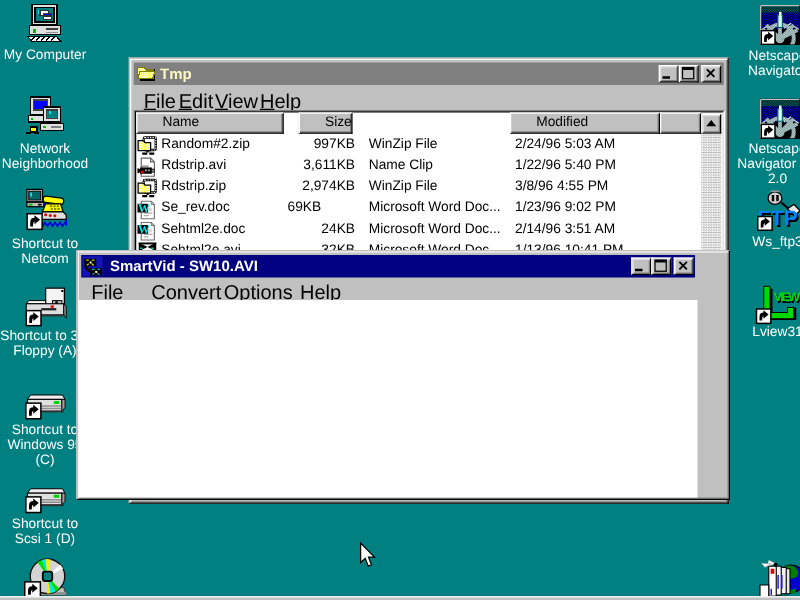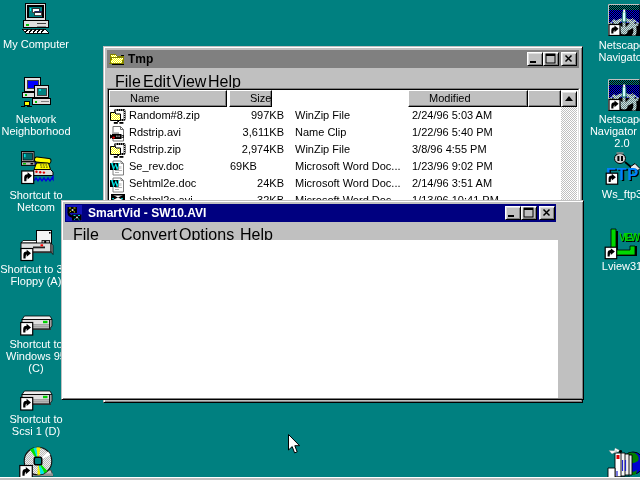--- a/index.html
+++ b/index.html
@@ -255,21 +255,21 @@
             <rect width="2" height="2" fill="#ffff00"></rect>
             <rect x="0" y="0" width="1" height="1" fill="#fff"></rect>
             <rect x="1" y="1" width="1" height="1" fill="#fff"></rect>
           </pattern>
         </defs>
       <rect x="12" y="4" width="3" height="10" fill="#000"></rect>
       <rect x="3" y="12" width="11" height="2" fill="#000"></rect>
       <polygon points="1,3 6,3 8,5 14,5 14,12 1,12" fill="url(#ych)" stroke="#808000" stroke-width="1"></polygon>
       <polygon points="3,6 15,6 13,12 1,12" fill="url(#ych)" stroke="#808000" stroke-width="1"></polygon>
     </svg>
-    <div class="tbt" style="position:absolute;left:21px;top:2px;color:#000000">Tmp</div>
+    <div class="tbt" style="position:absolute;left:21px;top:2px;color:#fef9c3">Tmp</div>
     <div class="btn" style="left:420px;top:2px">
         <svg width="14" height="12" viewBox="0 0 14 12">
           <rect x="2" y="8" width="6" height="2" fill="#000"></rect>
         </svg>
       </div>
     <div class="btn" style="left:436px;top:2px">
         <svg width="14" height="12" viewBox="0 0 14 12">
           <rect x="2" y="1" width="9" height="9" fill="none" stroke="#000"></rect>
           <rect x="2" y="1" width="9" height="2" fill="#000"></rect>
         </svg>
@@ -284,34 +284,34 @@
     <span style="left:8px"><u>F</u>ile</span>
     <span style="left:36px"><u>E</u>dit</span>
     <span style="left:65px"><u>V</u>iew</span>
     <span style="left:101px"><u>H</u>elp</span>
   </div>
   <div class="sunk" style="left:3px;top:41px;width:473px;height:312px">
       <div class="sunk2"></div>
     </div>
 
   <div class="hdr" style="left:5px;top:43px;width:118px">Name</div>
-  <div class="hdr" style="left:125px;top:43px;width:43px;text-align:center;padding-right:5px">Size</div>
+  <div class="hdr" style="left:135px;top:43px;width:43px;text-align:center;padding-right:5px">Size</div>
   <div class="hdr" style="left:304px;top:43px;width:120px">Modified</div>
   <div class="hdr" style="left:424px;top:43px;width:33px"></div>
 
   <div class="row" style="left:6px;top:62px;width:450px">
     <svg style="left:0;top:0" width="16" height="16" viewBox="0 0 16 16">
         <rect x="5" y="1" width="9.6" height="10" rx="1" fill="none" stroke="#000" stroke-width="1.9"></rect>
         <rect x="5" y="1" width="9.6" height="10" rx="1" fill="none" stroke="#fff" stroke-width="0.9" stroke-dasharray="1,1"></rect>
         <rect x="7.2" y="11" width="1.8" height="2" fill="#000"></rect>
         <rect x="3.8" y="13" width="4" height="1.8" fill="#000"></rect>
         <rect x="9.4" y="13" width="4" height="1.8" fill="#000"></rect>
         <polygon points="0.5,3.5 4.5,3.5 6,5 10.5,5 10.5,11.5 0.5,11.5" fill="url(#ych)" stroke="#000" stroke-width="1"></polygon>
       </svg>
-    <span class="a" style="left:19px">Random#8.zip</span>
+    <span class="a" style="left:19px">Random#2.zip</span>
       <span class="a" style="left:120px;width:54px;text-align:right">997KB</span>
       <span class="a" style="left:185px">WinZip File</span>
       <span class="a" style="left:302px">2/24/96 5:03 AM</span>
   </div>
   <div class="row" style="left:6px;top:79px;width:450px">
     <svg style="left:0;top:0" width="16" height="16" viewBox="0 0 16 16">
         <polygon points="3,0.5 10.5,0.5 13.5,3.5 13.5,15 3,15" fill="#fff" stroke="#606060" stroke-width="0.9"></polygon>
         <polyline points="10.5,0.5 10.5,3.5 13.5,3.5" fill="none" stroke="#606060" stroke-width="0.9"></polyline>
         <rect x="3.5" y="6.3" width="5.5" height="1.7" fill="#a0a0a0"></rect>
         <rect x="2" y="8" width="9.5" height="5" fill="#000"></rect>

